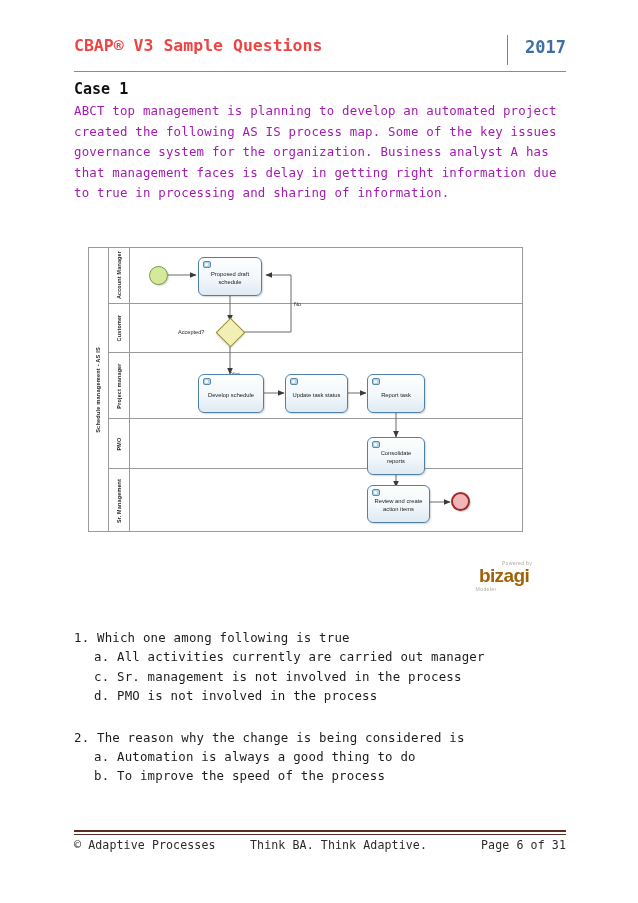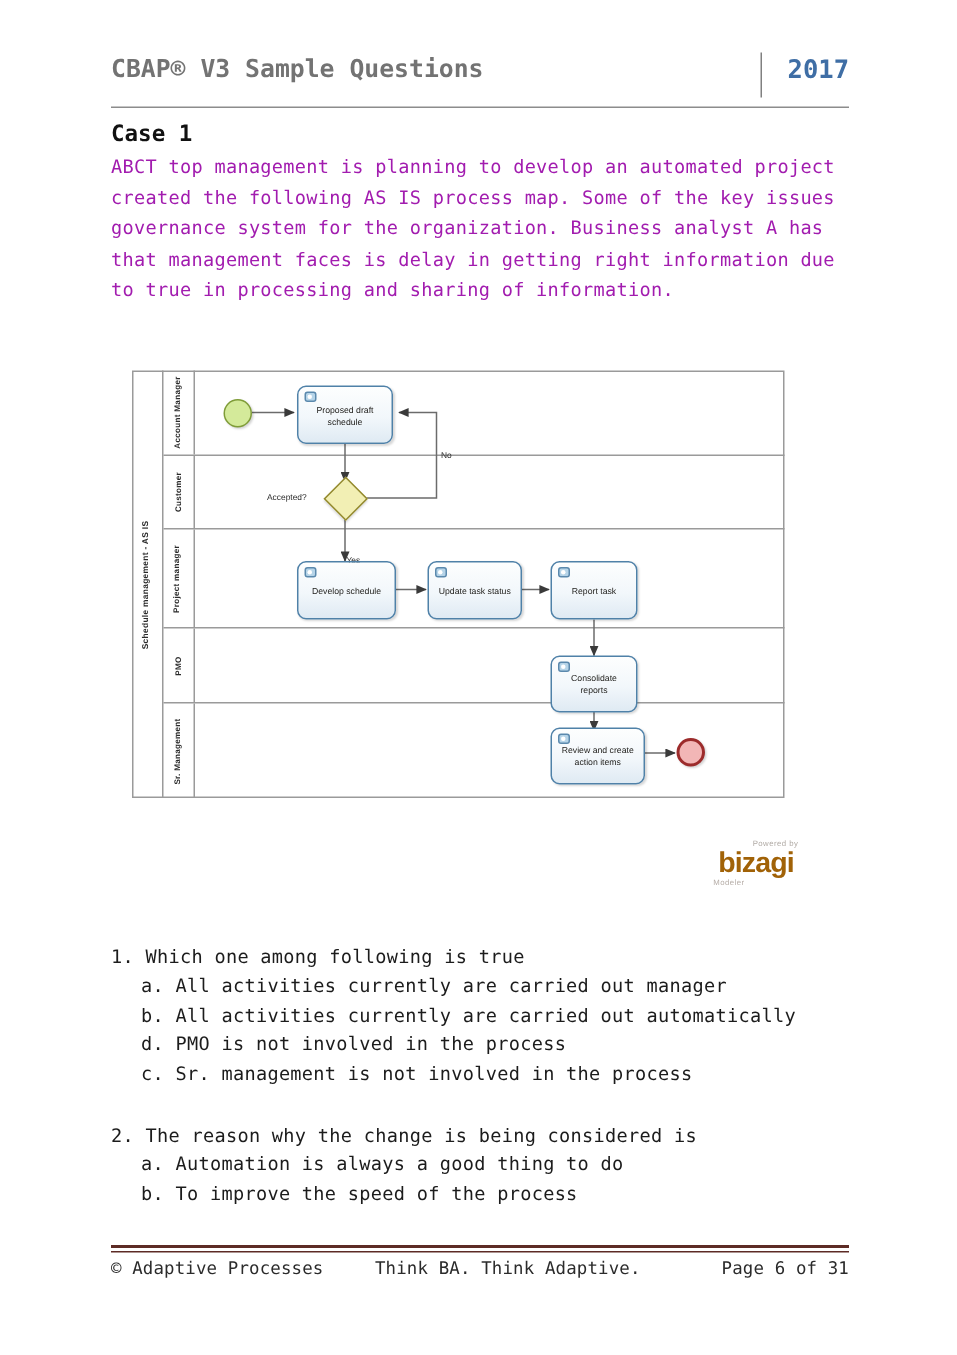--- a/index.html
+++ b/index.html
@@ -31,21 +31,21 @@
     width: 492px;
     height: 36px;
   }
   .header-title {
     position: absolute;
     left: 0;
     top: 0;
     font-size: 16.5px;
     font-weight: bold;
     letter-spacing: 0px;
-    color: #737373;
+    color: #ef4444;
     white-space: nowrap;
   }
   .header-divider {
     position: absolute;
     right: 58px;
     top: -1px;
     width: 1px;
     height: 30px;
     background: #808080;
   }
@@ -471,23 +471,22 @@
     <div class="bizagi-powered">Powered by</div>
     <div class="bizagi-word">bizagi</div>
     <div class="bizagi-modeler">Modeler</div>
   </div>
 
   <div class="questions">
 
     <div class="q-block">
       <div class="q-stem">1. Which one among following is true</div>
       <div class="q-opt">a. All activities currently are carried out manager</div>
-      <div class="q-opt">b. All activities currently are carried out automatically</div>
+      <div class="q-opt">c. Sr. management is not involved in the process</div>
       <div class="q-opt">d. PMO is not involved in the process</div>
-      <div class="q-opt">c. Sr. management is not involved in the process</div>
     </div>
 
     <div class="q-block" style="margin-top:22px;">
       <div class="q-stem">2. The reason why the change is being considered is</div>
       <div class="q-opt">a. Automation is always a good thing to do</div>
       <div class="q-opt">b. To improve the speed of the process</div>
     </div>
   </div>
 
   <div class="footer-rule-top"></div>

